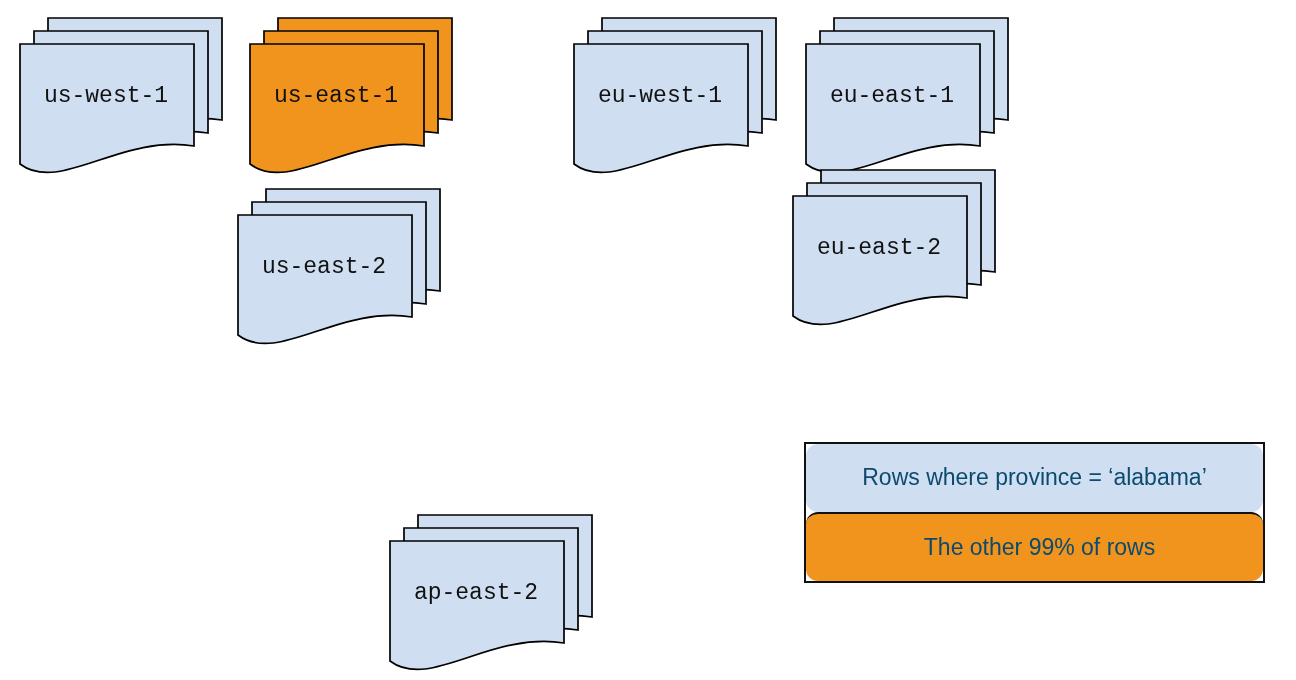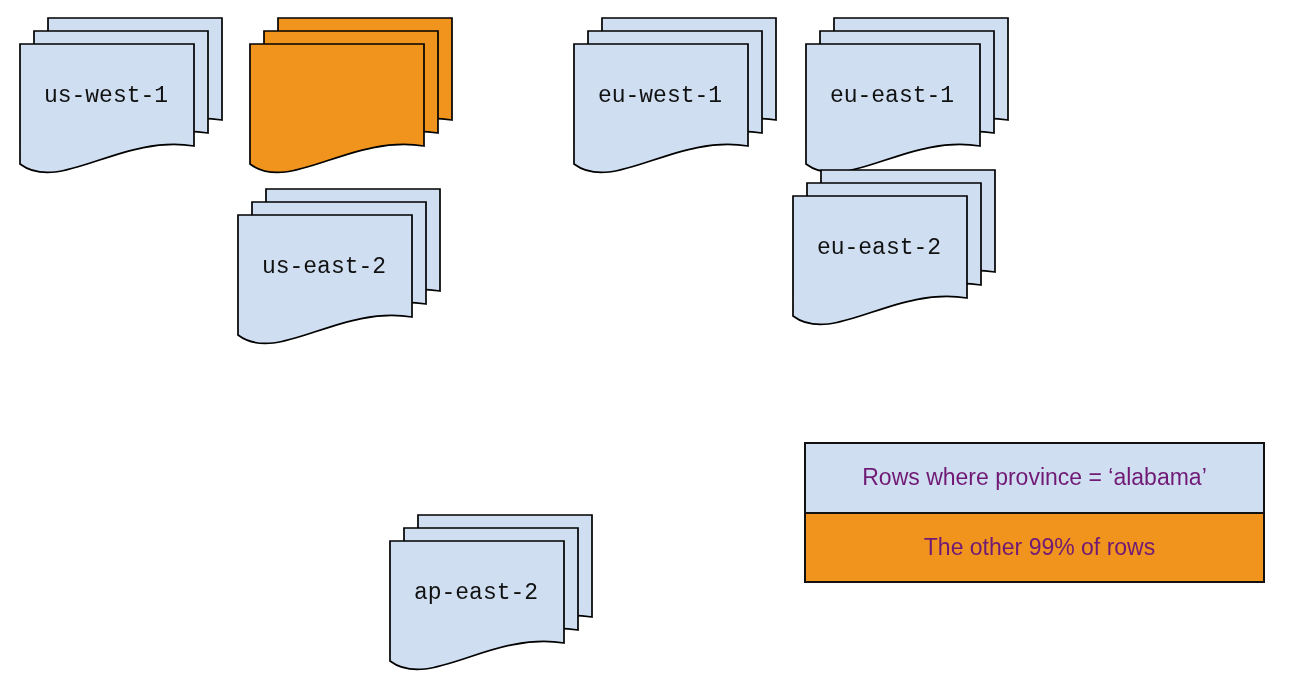--- a/index.html
+++ b/index.html
@@ -44,22 +44,23 @@
     border: 2px solid #111111;
     display: flex;
     flex-direction: column;
   }
   .legend-row {
     flex: 1;
     display: flex;
     align-items: center;
     justify-content: center;
     font-size: 23px;
-    color: #701a75;
+    color: #0c4a6e;
     white-space: nowrap;
+    border-radius: 12px;
   }
   .legend-row + .legend-row { border-top: 2px solid #111111; }
   .defs-holder { position: absolute; width: 0; height: 0; overflow: hidden; }
 </style>
 </head>
 <body>
 
 <div class="canvas">
 
   <svg class="defs-holder" aria-hidden="true">
@@ -80,20 +81,21 @@
   </div>
 
   <div class="stack" style="left:249px; top:17px">
     <svg width="204" height="157" viewBox="-1 -1 204 157">
       <g stroke="#000000" stroke-width="1.7" fill="#f0941e">
         <use href="#doc-page" x="28" y="0"></use>
           <use href="#doc-page" x="14" y="13"></use>
           <use href="#doc-page" x="0" y="26"></use>
       </g>
     </svg>
+    <span class="stack-label">us-east-1</span>
   </div>
 
   <div class="stack" style="left:573px; top:17px">
     <svg width="204" height="157" viewBox="-1 -1 204 157">
       <g stroke="#000000" stroke-width="1.7" fill="#cfdff1">
         <use href="#doc-page" x="28" y="0"></use>
           <use href="#doc-page" x="14" y="13"></use>
           <use href="#doc-page" x="0" y="26"></use>
       </g>
     </svg>

